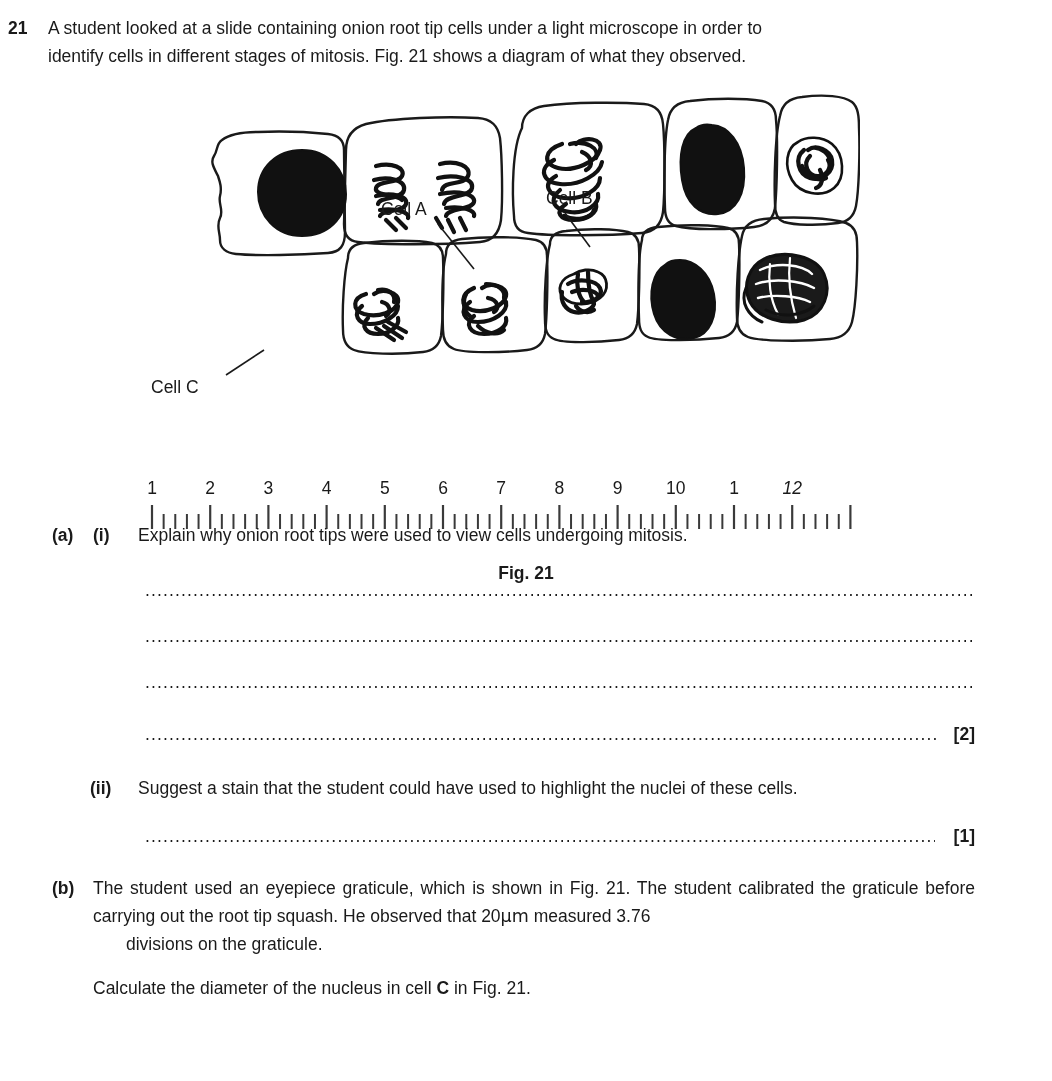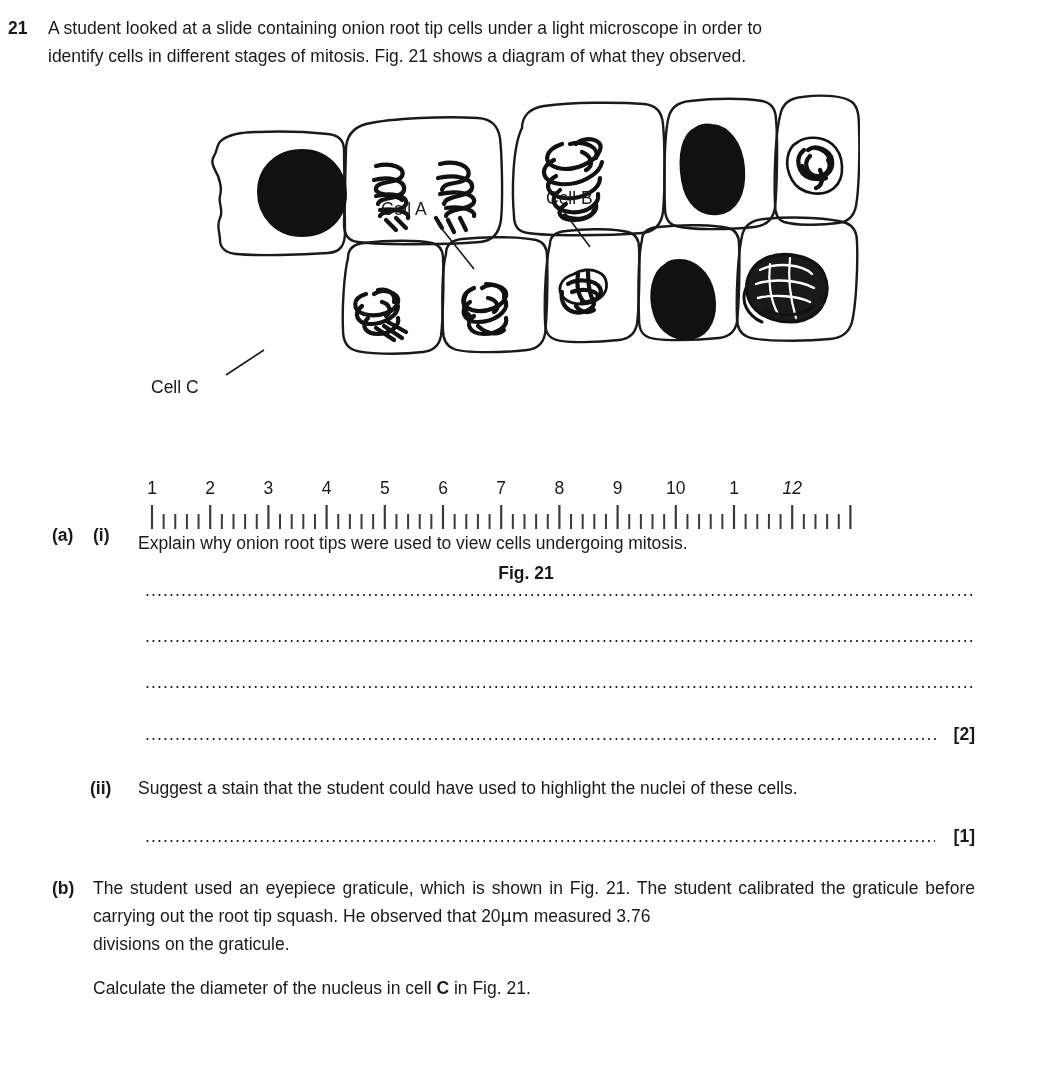--- a/index.html
+++ b/index.html
@@ -96,21 +96,21 @@
   }
   .part-text {
     position: absolute;
     font-size: 17.5px;
     line-height: 28px;
   }
   .part-text.justified {
     text-align: justify;
     text-justify: inter-word;
   }
-  .part-text.justified .lastline { display: block; text-align: left; }
+  .part-text.justified .lastline { display: block; text-align: left; margin-left: 33px; }
 
   
   .ans-line {
     position: absolute;
     height: 24px;
     font-size: 17.5px;
     line-height: 24px;
     overflow: hidden;
     white-space: nowrap;
     color: #1a1a1a;
@@ -364,21 +364,21 @@
     <div class="grat-num" style="left: 486.2px;">7</div>
     <div class="grat-num" style="left: 544.4px;">8</div>
     <div class="grat-num" style="left: 602.6px;">9</div>
     <div class="grat-num" style="left: 660.8px;">10</div>
     <div class="grat-num" style="left: 719px;">1</div>
     <div class="grat-num" style="left: 777.2px; font-style: italic;">12</div>
   </div>
 
 <div class="part-label" style="left:52px; top:521px;">(a)</div>
 <div class="part-label" style="left:93px; top:521px;">(i)</div>
-<div class="part-text" style="left:138px; top:521px; width:840px;margin-top:8px;">Explain why onion root tips were used to view cells undergoing mitosis.</div>
+<div class="part-text" style="left:138px; top:521px; width:840px;">Explain why onion root tips were used to view cells undergoing mitosis.</div>
 
 <div class="ans-line" style="left:145px; top:578px; width:830px;">...............................................................................................................................................................................................................</div>
 <div class="ans-line" style="left:145px; top:624px; width:830px;">...............................................................................................................................................................................................................</div>
 <div class="ans-line" style="left:145px; top:670px; width:830px;">...............................................................................................................................................................................................................</div>
 <div class="ans-line" style="left:145px; top:722px; width:795px;">...............................................................................................................................................................................................</div>
 <div class="marks" style="left:905px; top:722px; width:70px;">[2]</div>
 
 <div class="part-label" style="left:90px; top:774px;">(ii)</div>
 <div class="part-text" style="left:138px; top:774px; width:840px;">Suggest a stain that the student could have used to highlight the nuclei of these cells.</div>
 

